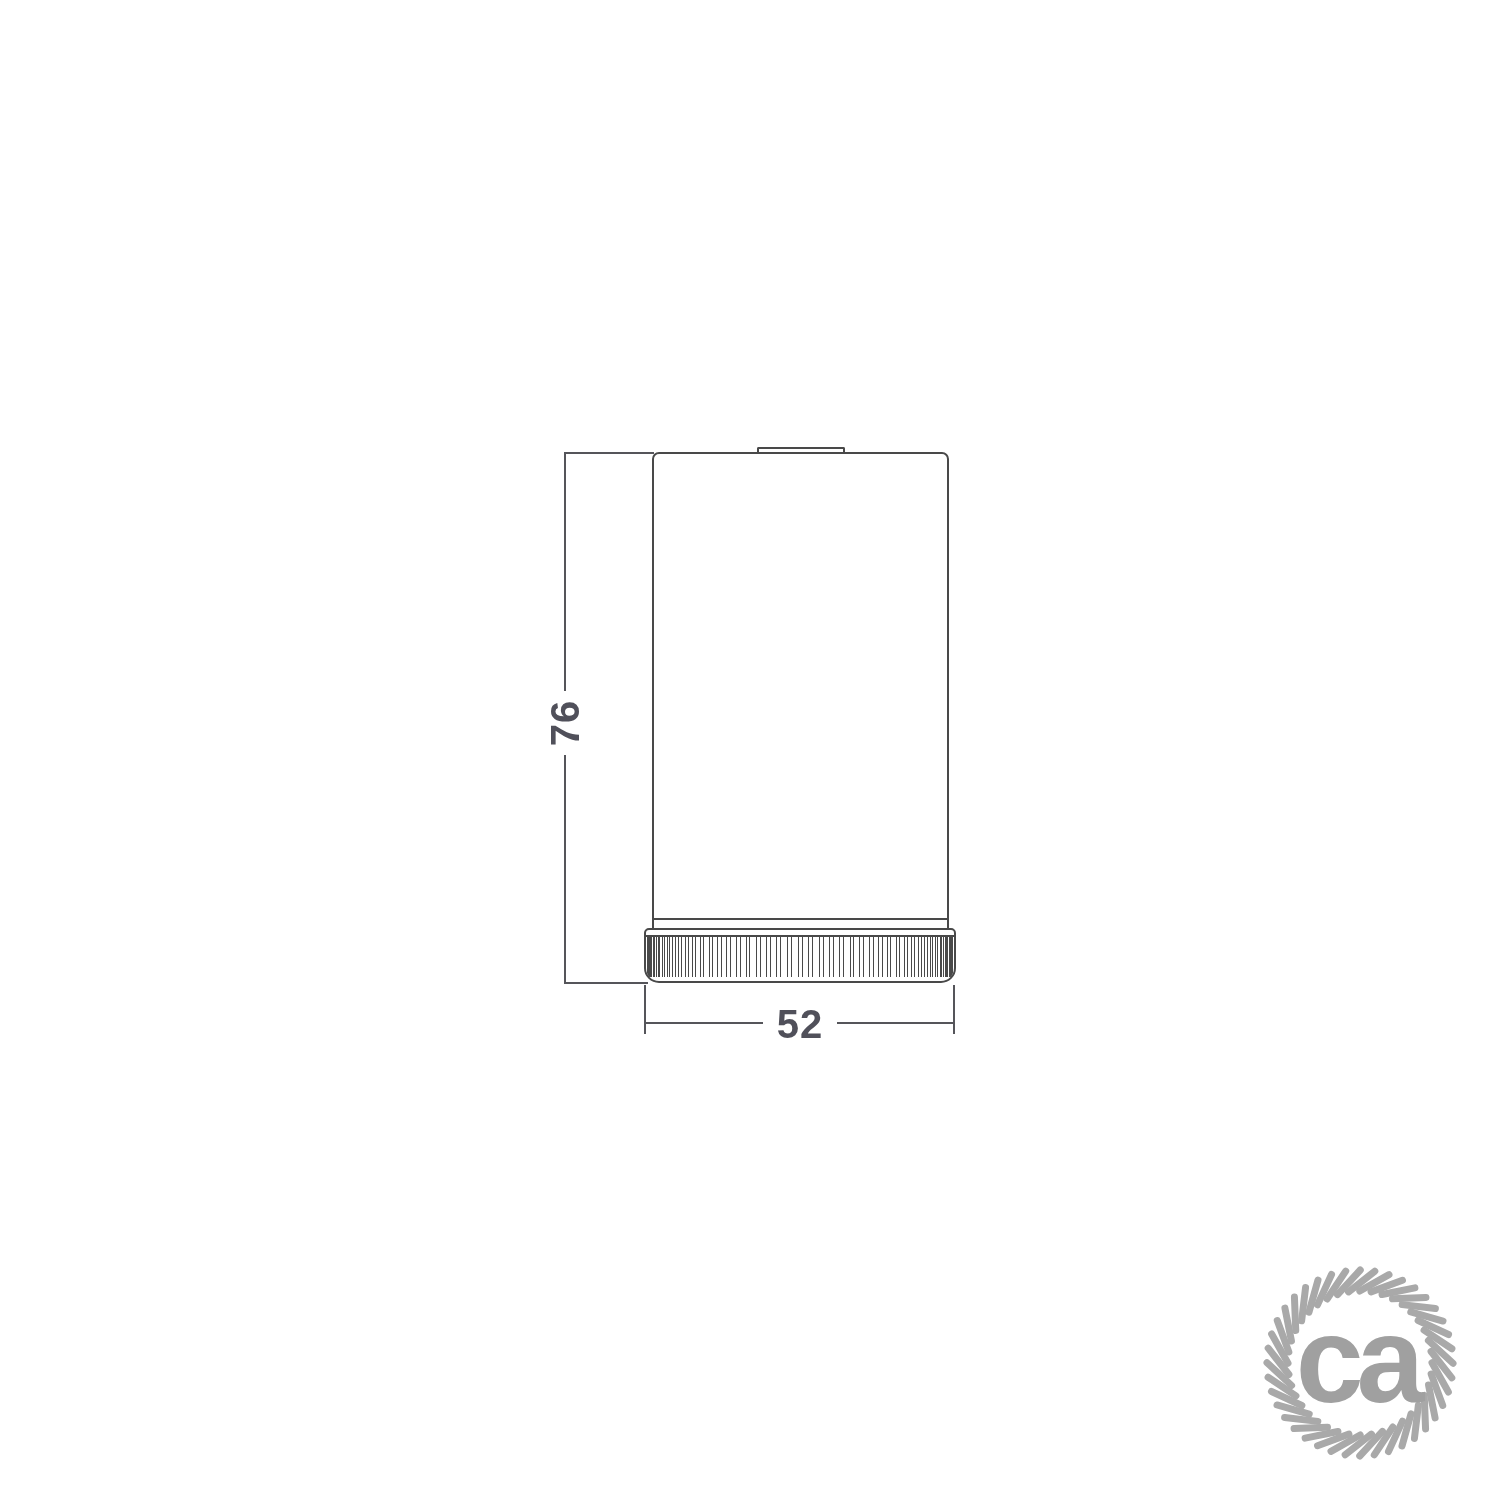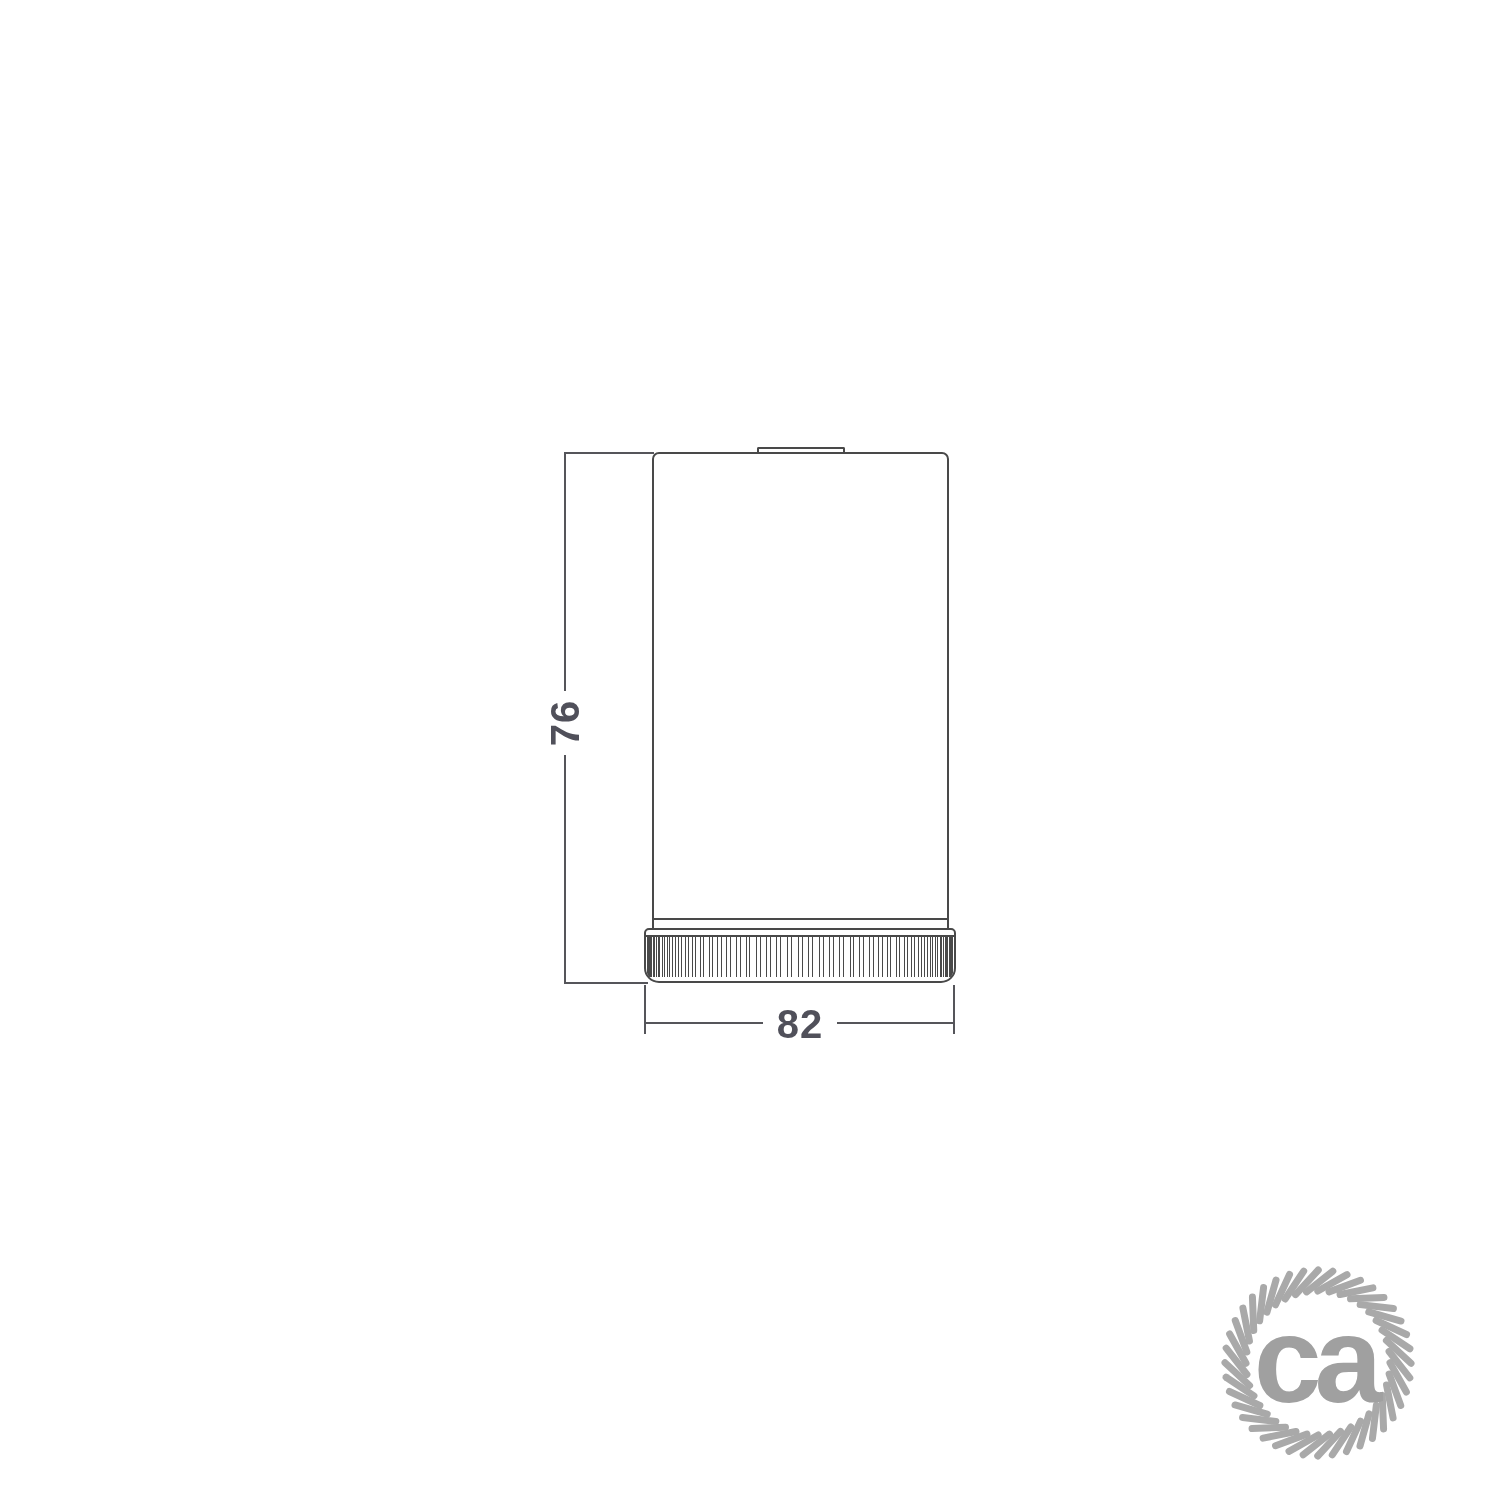--- a/index.html
+++ b/index.html
@@ -91,21 +91,21 @@
     width: 64px; height: 62px;
     transform: rotate(-90deg);
   }
   .width-dim-label {
     left: 763px; top: 1001px;
     width: 74px; height: 46px;
   }
 
   
   .brand-logo {
-    left: 1218px; top: 1263px;
+    left: 1260px; top: 1263px;
     width: 200px; height: 200px;
   }
   .brand-logo svg { position: absolute; left: 0; top: 0; }
   .logo-text {
     position: absolute;
     left: 0; top: 0;
     width: 100%; height: 100%;
     display: flex;
     align-items: center;
     justify-content: center;
@@ -177,21 +177,21 @@
   </div>
 
   <div class="abs dim height-dim-line"></div>
   <div class="abs dim height-ext-top"></div>
   <div class="abs dim height-ext-bottom"></div>
   <div class="abs dim-label height-dim-label">76</div>
 
   <div class="abs dim width-ext-left"></div>
   <div class="abs dim width-ext-right"></div>
   <div class="abs dim width-dim-line"></div>
-  <div class="abs dim-label width-dim-label">82</div>
+  <div class="abs dim-label width-dim-label">52</div>
 
   <div class="abs brand-logo">
     <svg id="rope-svg" width="200" height="200" viewBox="0 0 200 200">
         <line x1="171.08" y1="88.53" x2="191.81" y2="114.82" stroke="#a9a9a9" stroke-width="7" stroke-linecap="round"></line>
         <line x1="172.00" y1="99.79" x2="188.36" y2="129.00" stroke="#a9a9a9" stroke-width="7" stroke-linecap="round"></line>
         <line x1="171.15" y1="111.06" x2="182.74" y2="142.46" stroke="#a9a9a9" stroke-width="7" stroke-linecap="round"></line>
         <line x1="168.54" y1="122.05" x2="175.08" y2="154.88" stroke="#a9a9a9" stroke-width="7" stroke-linecap="round"></line>
         <line x1="164.25" y1="132.50" x2="165.57" y2="165.95" stroke="#a9a9a9" stroke-width="7" stroke-linecap="round"></line>
         <line x1="158.37" y1="142.15" x2="154.44" y2="175.40" stroke="#a9a9a9" stroke-width="7" stroke-linecap="round"></line>
         <line x1="151.06" y1="150.76" x2="141.98" y2="182.99" stroke="#a9a9a9" stroke-width="7" stroke-linecap="round"></line>

